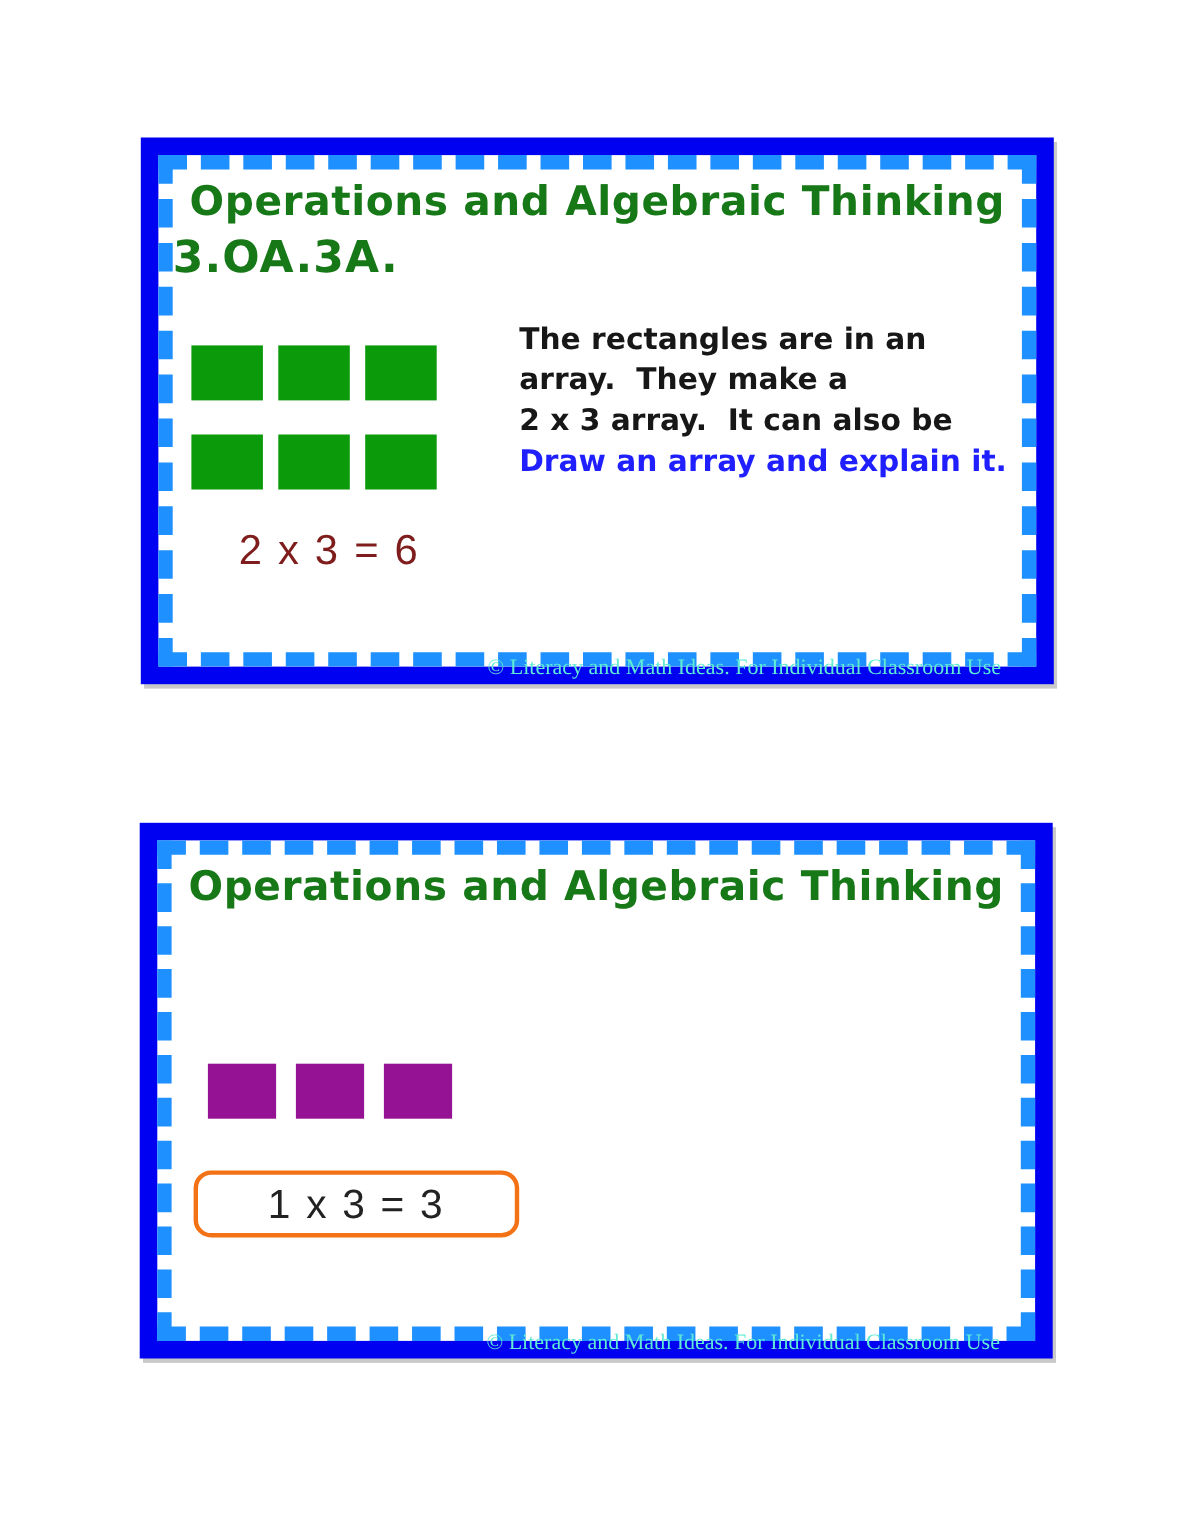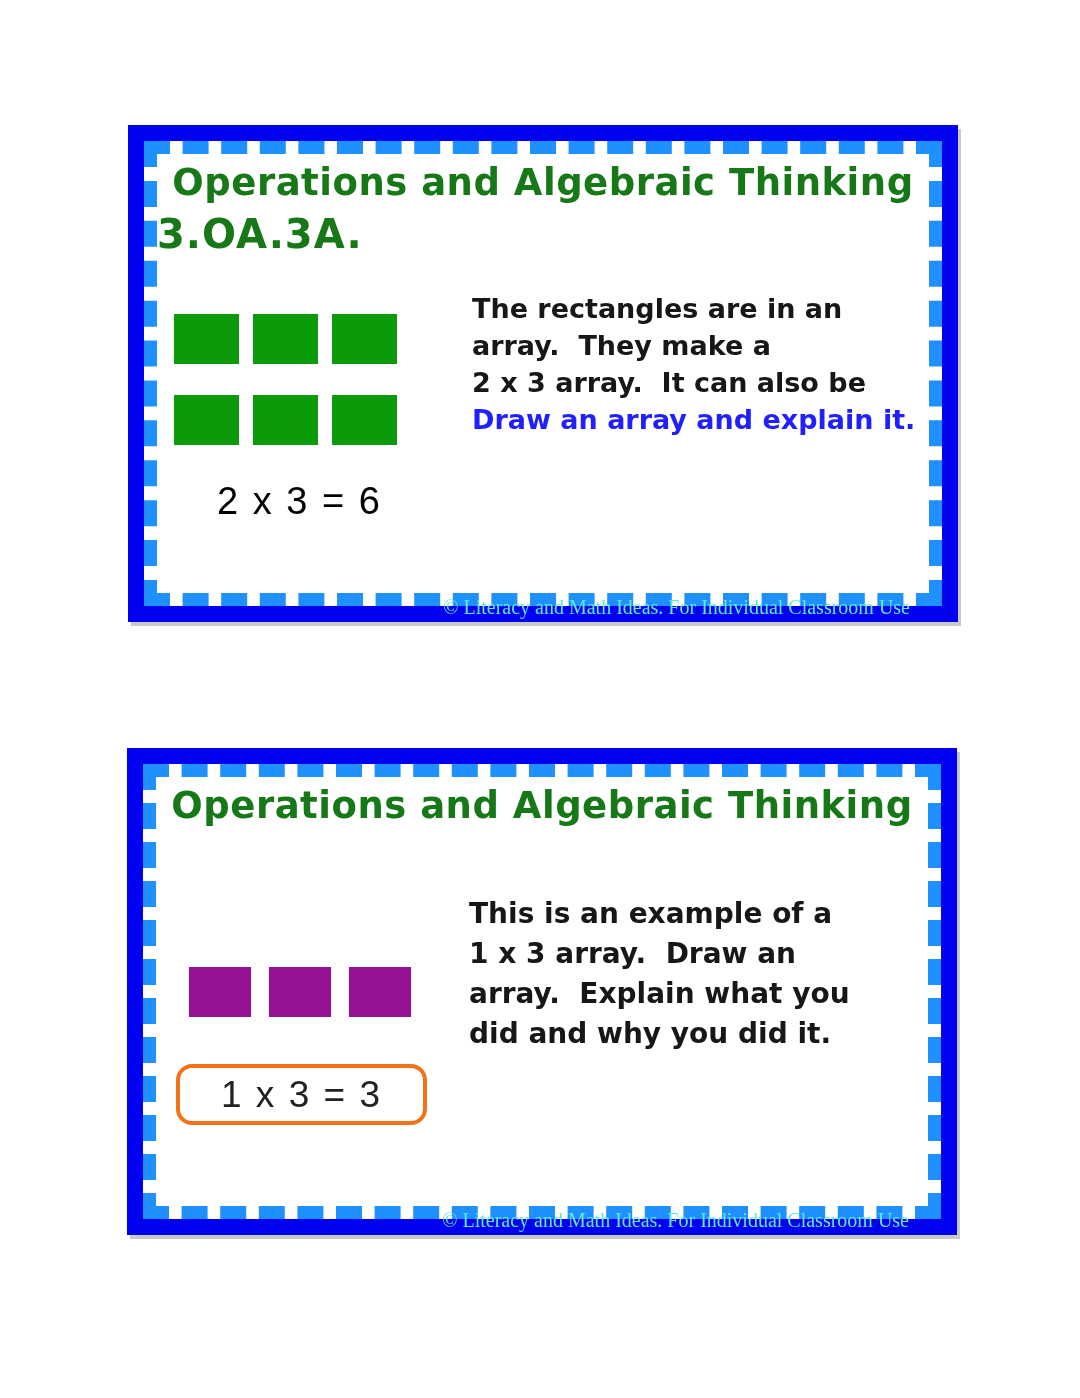--- a/index.html
+++ b/index.html
@@ -67,28 +67,28 @@
     grid-template-rows: 50px;
     column-gap: 18px;
   }
   .cell-green  { background: #0a9a0a; }
   .cell-purple { background: #951295; }
   .equation-plain {
     position: absolute;
     left: 60px; top: 326px;
     font-family: "Liberation Sans", sans-serif;
     font-size: 38px;
-    color: #000000;
+    color: #7f1d1d;
     letter-spacing: 2px;
     white-space: pre;
   }
   .equation-box {
     position: absolute;
     left: 20px; top: 287px;
-    width: 251px; height: 61px;
+    width: 296px; height: 61px;
     border: 4px solid #f47216;
     border-radius: 16px;
     background: #ffffff;
     display: flex;
     align-items: center;
     justify-content: center;
   }
   .equation-box .eq-text {
     font-family: "Liberation Sans", sans-serif;
     font-size: 37px;
@@ -141,21 +141,15 @@
     <div class="array-grid">
       <div class="cell-purple"></div>
       <div class="cell-purple"></div>
       <div class="cell-purple"></div>
     </div>
 
     <div class="equation-box">
       <span class="eq-text">1 x 3 = 3</span>
     </div>
 
-    <div class="body-text">
-      <div class="body-line">This is an example of a</div>
-      <div class="body-line">1 x 3 array.  Draw an</div>
-      <div class="body-line">array.  Explain what you</div>
-      <div class="body-line">did and why you did it.</div>
-    </div>
   </div>
   <div class="copyright">© Literacy and Math Ideas. For Individual Classroom Use</div>
 </div>
 
 </body></html>

